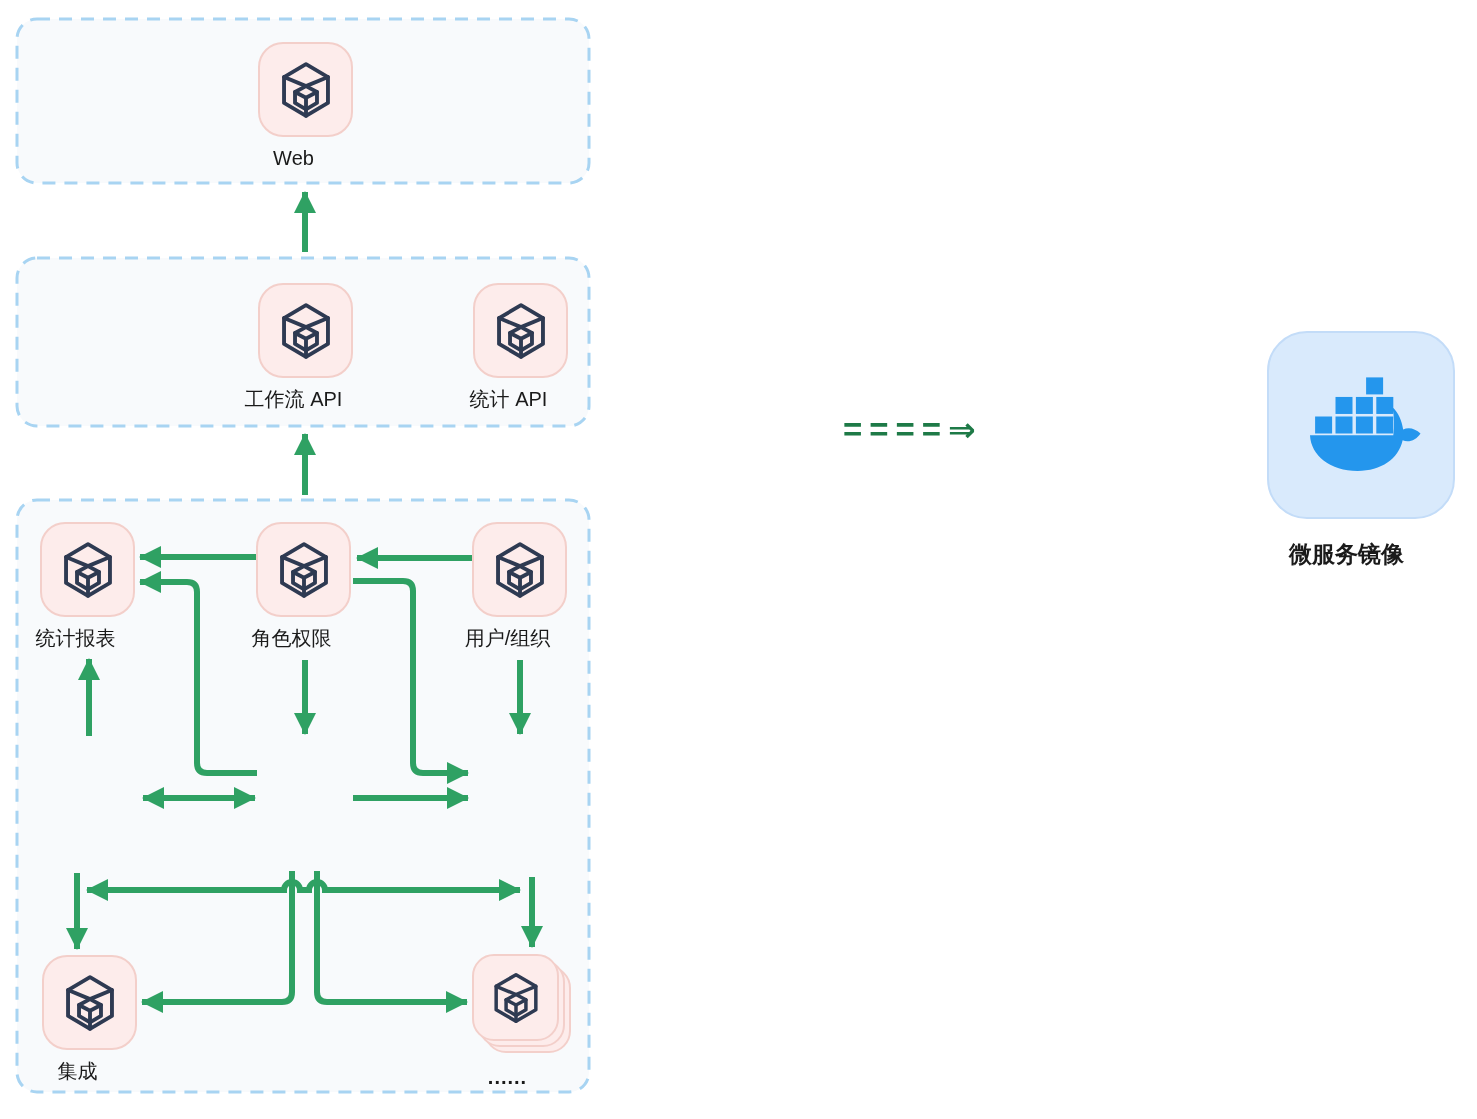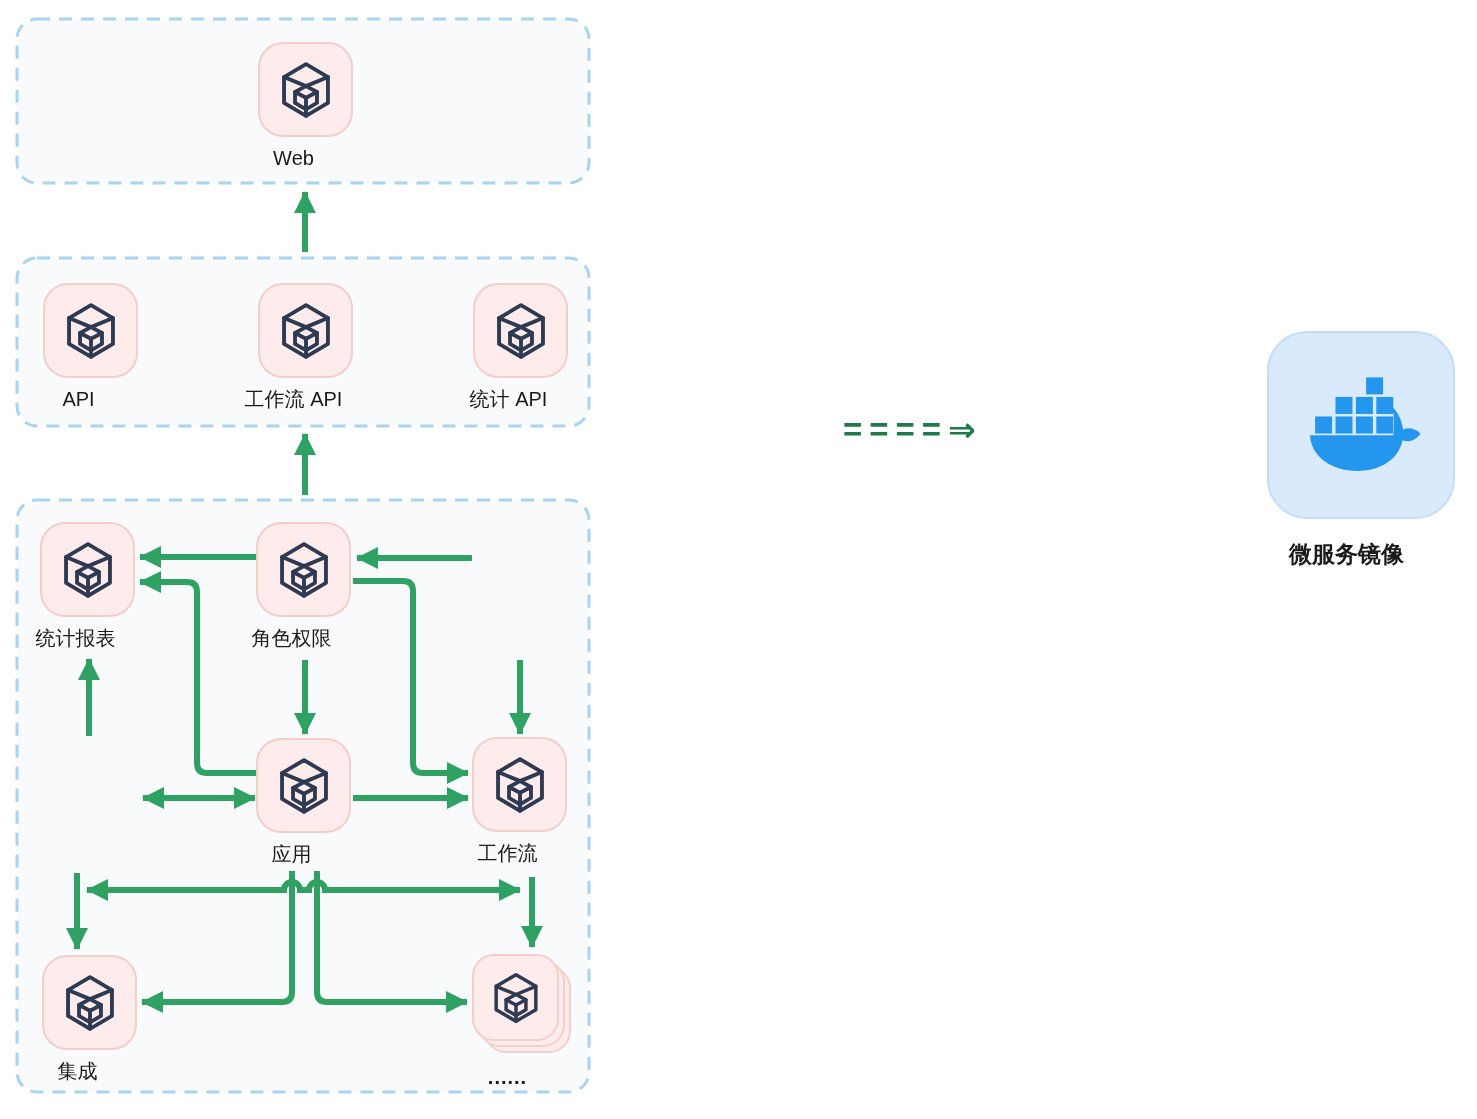--- a/index.html
+++ b/index.html
@@ -88,28 +88,20 @@
 
   <div class="node" style="left:258px;top:42px">
     <div class="node-box">
         <svg class="cube" viewBox="0 0 48 48">
           <use href="#cube-sym"></use>
         </svg>
       </div>
     <div class="lbl">Web</div>
   </div>
 
-  <div class="node" style="left:43px;top:283px">
-    <div class="node-box">
-        <svg class="cube" viewBox="0 0 48 48">
-          <use href="#cube-sym"></use>
-        </svg>
-      </div>
-    <div class="lbl">API</div>
-  </div>
   <div class="node" style="left:473px;top:283px">
     <div class="node-box">
         <svg class="cube" viewBox="0 0 48 48">
           <use href="#cube-sym"></use>
         </svg>
       </div>
     <div class="lbl">统计 API</div>
   </div>
   <div class="node" style="left:258px;top:283px">
     <div class="node-box">
@@ -129,37 +121,29 @@
     <div class="lbl">角色权限</div>
   </div>
   <div class="node" style="left:40px;top:522px">
     <div class="node-box">
         <svg class="cube" viewBox="0 0 48 48">
           <use href="#cube-sym"></use>
         </svg>
       </div>
     <div class="lbl">统计报表</div>
   </div>
-
-  <div class="node" style="left:256px;top:738px">
+  <div class="node" style="left:472px;top:522px">
     <div class="node-box">
         <svg class="cube" viewBox="0 0 48 48">
           <use href="#cube-sym"></use>
         </svg>
       </div>
-    <div class="lbl">应用</div>
+    <div class="lbl">用户/组织</div>
   </div>
-  <div class="node" style="left:472px;top:737px">
-    <div class="node-box">
-        <svg class="cube" viewBox="0 0 48 48">
-          <use href="#cube-sym"></use>
-        </svg>
-      </div>
-    <div class="lbl">工作流</div>
-  </div>
+
 
   <div class="node" style="left:42px;top:955px">
     <div class="node-box">
         <svg class="cube" viewBox="0 0 48 48">
           <use href="#cube-sym"></use>
         </svg>
       </div>
     <div class="lbl">集成</div>
   </div>
   <div class="node node-more" style="left:472px;top:954px">

